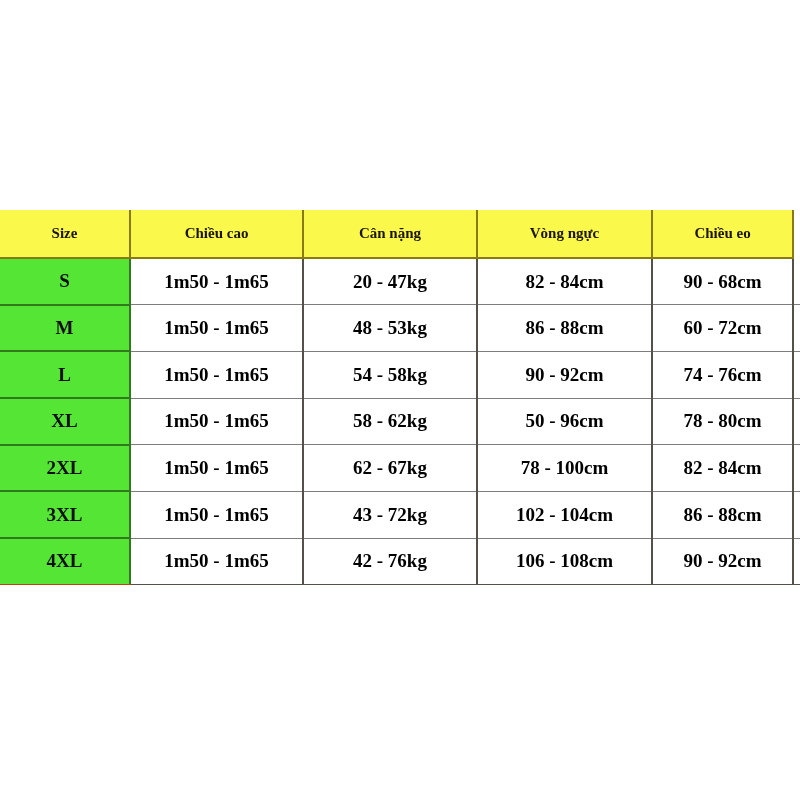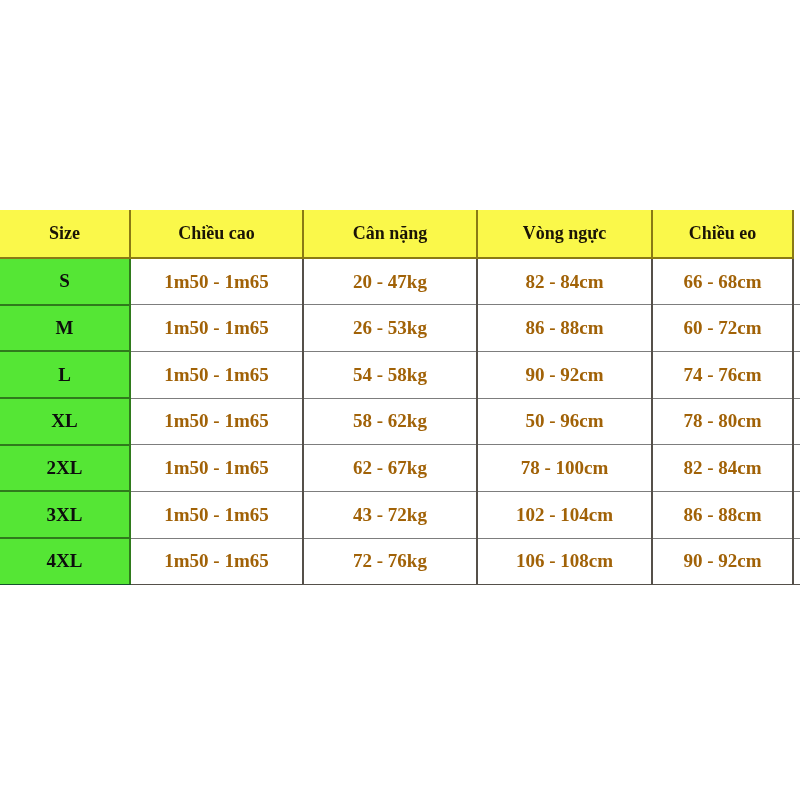--- a/index.html
+++ b/index.html
@@ -47,62 +47,62 @@
   table.size-chart col.c-extra   { width: 67px;  }
 
   
   thead tr.head-row {
     height: 48px;
   }
   thead th {
     background: #faf84a;
     color: #1a1406;
     font-weight: bold;
-    font-size: 18px;
+    font-size: 15px;
     text-align: center;
     vertical-align: middle;
     border-right: 2px solid #8a7a14;
     border-bottom: 2px solid #8a7a14;
     padding: 0 4px;
     white-space: nowrap;
   }
   thead th.col-extra {
     background: #ffffff;
     border-right: 2px solid #55504a;
     border-bottom: none;
   }
 
   
   tbody tr {
     height: 46.7px;
   }
   tbody td {
     background: #ffffff;
-    color: #a16207;
+    color: #000000;
     font-weight: bold;
     font-size: 19px;
     text-align: center;
     vertical-align: middle;
     border-right: 2px solid #55504a;
     border-bottom: 1.5px solid #7d7d7d;
     padding: 0 4px;
     white-space: nowrap;
   }
   tbody tr:last-child td {
     border-bottom: 2px solid #55504a;
   }
 
   tbody td.cell-size {
     background: #55e635;
     color: #0d0d0d;
     border-right: 2px solid #2f7a1c;
     border-bottom: 2px solid #2f7a1c;
   }
   tbody tr:last-child td.cell-size {
-    border-bottom: 2px solid #14532d;
+    border-bottom: 2px solid #c2410c;
   }
 
   tbody td.cell-extra {
     background: #ffffff;
     border-right: none;
     border-bottom: 1.5px solid #7d7d7d;
   }
 </style>
 </head>
 <body>
@@ -130,27 +130,27 @@
           <th class="col-extra"></th>
         </tr>
       </thead>
 
       <tbody>
         <tr>
           <td class="cell-size">S</td>
           <td class="cell-height">1m50 - 1m65</td>
           <td class="cell-weight">20 - 47kg</td>
           <td class="cell-bust">82 - 84cm</td>
-          <td class="cell-waist">66 - 68cm</td>
+          <td class="cell-waist">90 - 68cm</td>
           <td class="cell-extra"></td>
         </tr>
         <tr>
           <td class="cell-size">M</td>
           <td class="cell-height">1m50 - 1m65</td>
-          <td class="cell-weight">26 - 53kg</td>
+          <td class="cell-weight">48 - 53kg</td>
           <td class="cell-bust">86 - 88cm</td>
           <td class="cell-waist">60 - 72cm</td>
           <td class="cell-extra"></td>
         </tr>
         <tr>
           <td class="cell-size">L</td>
           <td class="cell-height">1m50 - 1m65</td>
           <td class="cell-weight">54 - 58kg</td>
           <td class="cell-bust">90 - 92cm</td>
           <td class="cell-waist">74 - 76cm</td>
@@ -176,21 +176,21 @@
           <td class="cell-size">3XL</td>
           <td class="cell-height">1m50 - 1m65</td>
           <td class="cell-weight">43 - 72kg</td>
           <td class="cell-bust">102 - 104cm</td>
           <td class="cell-waist">86 - 88cm</td>
           <td class="cell-extra"></td>
         </tr>
         <tr>
           <td class="cell-size">4XL</td>
           <td class="cell-height">1m50 - 1m65</td>
-          <td class="cell-weight">72 - 76kg</td>
+          <td class="cell-weight">42 - 76kg</td>
           <td class="cell-bust">106 - 108cm</td>
           <td class="cell-waist">90 - 92cm</td>
           <td class="cell-extra"></td>
         </tr>
       </tbody>
     </table>
   </div>
 
 </div>
 

